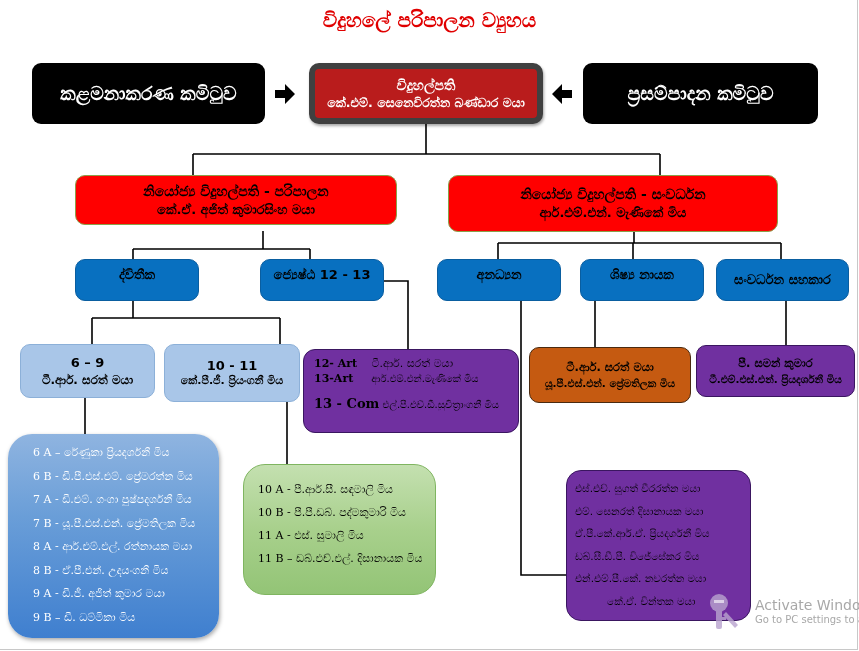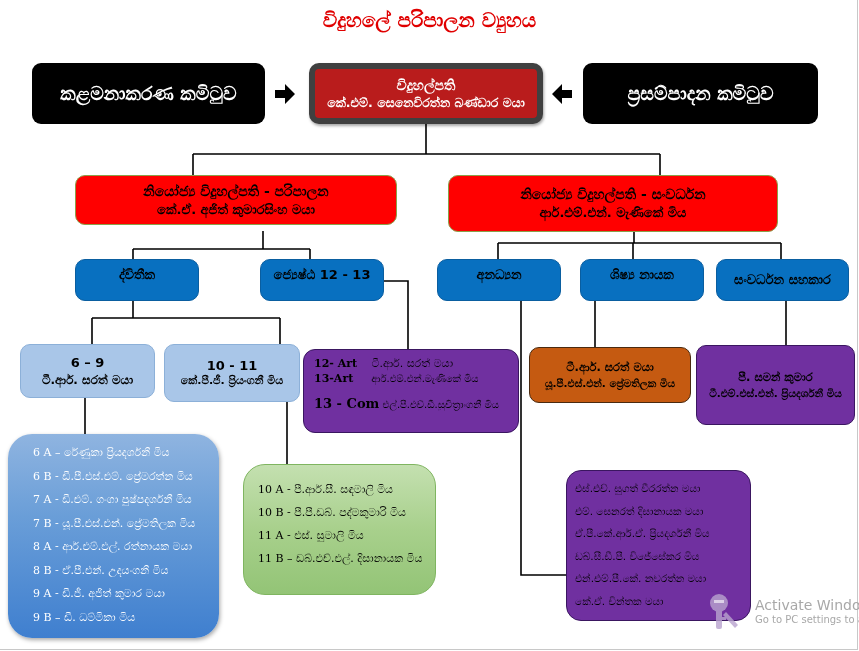--- a/index.html
+++ b/index.html
@@ -154,21 +154,21 @@
     <b style="font-family:'DejaVu Serif',serif; font-size:13px;">13 - Com</b>
     <span>එල්.පී.එච්.ඩී.සුචිත්‍රාංගනී මිය</span>
   </div>
 </div>
 
 <div class="box orange" style="left:529px; top:347px; width:162px; height:56px;">
   <span>ටී.ආර්. සරත් මයා</span>
   <span style="font-size:10.5px;">යූ.පී.එස්.එන්. ප්‍රේමතිලක මිය</span>
 </div>
 
-<div class="box purple" style="left:696px; top:345px; width:159px; height:80px; font-size:11.5px; font-weight:bold;">
+<div class="box purple" style="left:696px; top:345px; width:159px; height:52px; font-size:11.5px; font-weight:bold;">
   <span>පී. සමන් කුමාර</span>
   <span style="font-size:10.5px; white-space:normal; padding:0 8px;">ටී.එම්.එස්.එන්. ප්‍රියදර්ශනී මිය</span>
 </div>
 
 <div class="box gradient-blue list-box" style="left:8px; top:434px; width:211px; height:204px; padding:12px 0 0 25px;">
   <div class="row" style="height:23.5px;">6 A – රේණුකා ප්‍රියදර්ශනී මිය</div>
   <div class="row" style="height:23.5px;">6 B - ඩී.පී.එස්.එම්. ප්‍රේමරත්න මිය</div>
   <div class="row" style="height:23.5px;">7 A - ඩී.එම්. ගංගා පුෂ්පදර්ශනී මිය</div>
   <div class="row" style="height:23.5px;">7 B - යූ.පී.එස්.එන්. ප්‍රේමතිලක මිය</div>
   <div class="row" style="height:23.5px;">8 A - ආර්.එම්.එල්. රත්නායක මයා</div>
@@ -183,21 +183,21 @@
   <div class="row" style="height:23px;">11 A - එස්. සුමාලි මිය</div>
   <div class="row" style="height:23px;">11 B – ඩබ්.එච්.එල්. දිසානායක මිය</div>
 </div>
 
 <div class="box purple list-box" style="left:566px; top:470px; width:185px; height:151px; padding:10px 0 0 8px; border-radius:15px; font-size:10.5px;">
   <div class="row" style="height:22.5px;">එස්.එච්. සුගත් වීරරත්න මයා</div>
   <div class="row" style="height:22.5px;">එම්. සෙනරත් දිසානායක මයා</div>
   <div class="row" style="height:22.5px;">ඒ.පී.කේ.ආර්.ඒ. ප්‍රියදර්ශනී මිය</div>
   <div class="row" style="height:22.5px;">ඩබ්.සී.ඩී.පී. විජේසේකර මිය</div>
   <div class="row" style="height:22.5px;">එන්.එම්.පී.කේ. නවරත්න මයා</div>
-  <div class="row" style="height:22.5px;">කේ.ඒ. චින්තක මයා</div>
+  <div class="row" style="height:22.5px;margin-left:32px;">කේ.ඒ. චින්තක මයා</div>
 </div>
 
 <svg class="wm-key" style="left:708px; top:592px;" viewBox="0 0 34 40">
   <g fill="#b9a3cf" opacity="0.8">
     <circle cx="11" cy="11" r="9"></circle>
     <rect x="8" y="17" width="6" height="20" rx="2"></rect>
     <rect x="14" y="25" width="4" height="3"></rect>
     <path d="M18 20 L30 33 L27 36 L15 23 Z"></path>
   </g>
   <rect x="6" y="8" width="10" height="3" fill="#ffffff" opacity="0.6"></rect>

